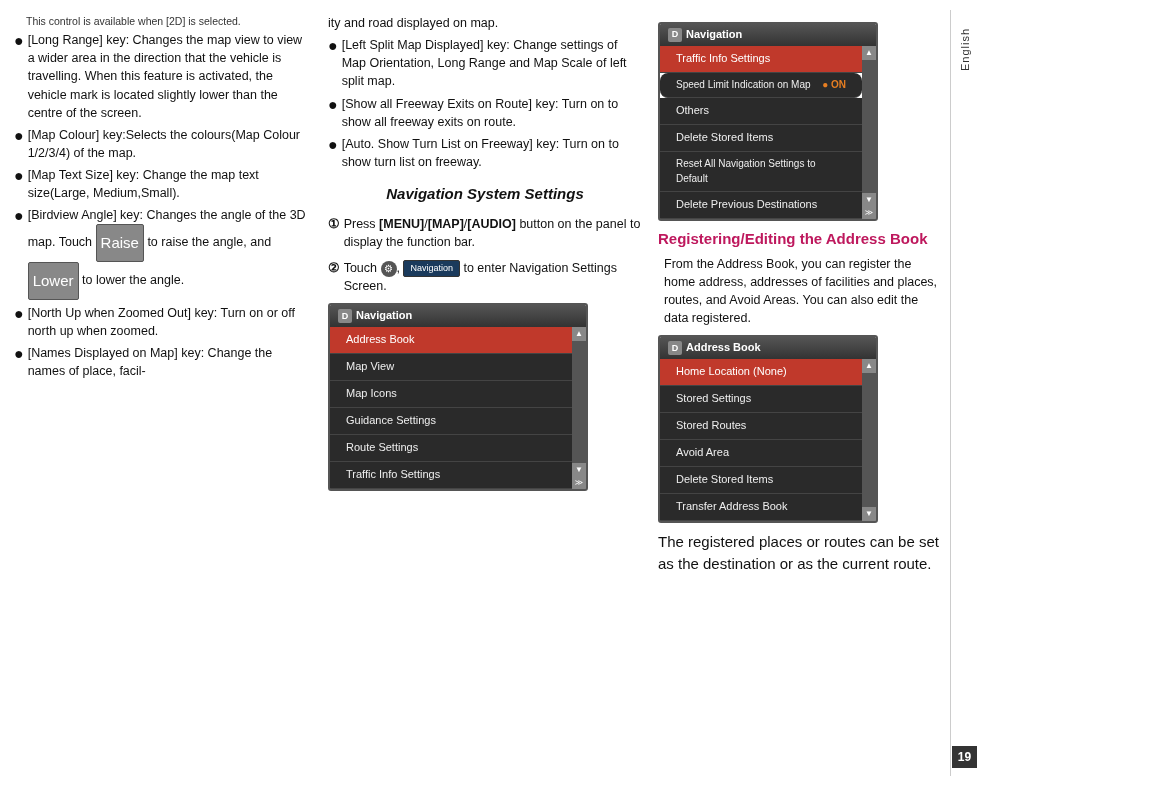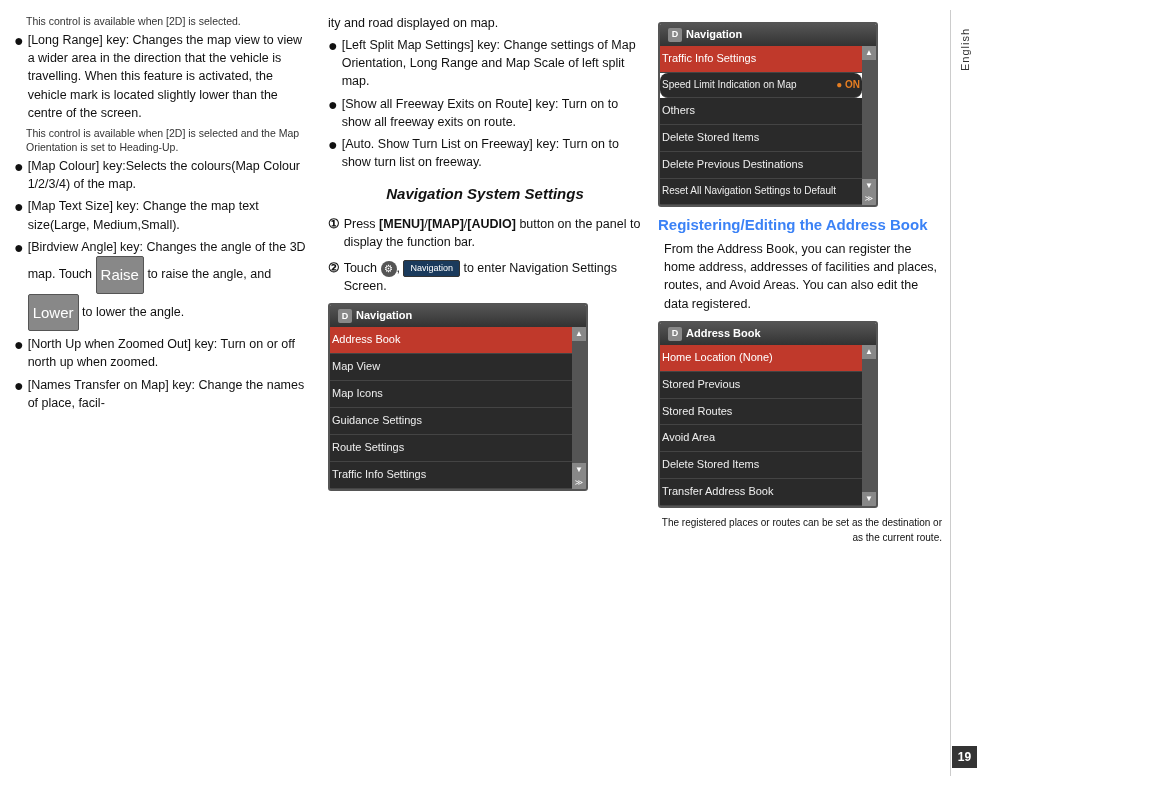--- a/index.html
+++ b/index.html
@@ -175,21 +175,21 @@
       border-radius: 2px;
       display: inline-flex;
       align-items: center;
       justify-content: center;
       font-size: 9px;
       color: #fff;
       margin-right: 4px;
     }
 
     .nav-menu-item {
-      padding: 5px 2px;
+      padding: 5px 16px;
       font-size: 11px;
       color: #eee;
       border-bottom: 1px solid #444;
       display: flex;
       align-items: center;
       justify-content: space-between;
       background: #2a2a2a;
     }
 
     .nav-menu-item.selected {
@@ -231,21 +231,21 @@
     }
 
     .nav-menu-list {
       flex: 1;
     }
 
     
     .section-heading-left {
       font-size: 15px;
       font-weight: bold;
-      color: #3b82f6;
+      color: #be185d;
       margin-bottom: 6px;
       line-height: 1.3;
     }
 
     
     .btn-inline {
       display: inline-block;
       background: #888;
       color: #fff;
       font-size: 15px;
@@ -289,23 +289,20 @@
 
     <div class="small-note">
       <span>This control is available when [2D] is selected.</span>
     </div>
 
     <div class="bullet-item">
       <span class="bullet">●</span>
       <span class="bullet-text">[Long Range] key: Changes the map view to view a wider area in the direction that the vehicle is travelling. When this feature is activated, the vehicle mark is located slightly lower than the centre of the screen.</span>
     </div>
 
-    <div class="small-note">
-      <span>This control is available when [2D] is selected and the Map Orientation is set to Heading-Up.</span>
-    </div>
 
     <div class="bullet-item">
       <span class="bullet">●</span>
       <span class="bullet-text">[Map Colour] key:Selects the colours(Map Colour 1/2/3/4) of the map.</span>
     </div>
 
     <div class="bullet-item">
       <span class="bullet">●</span>
       <span class="bullet-text">[Map Text Size] key: Change the map text size(Large, Medium,Small).</span>
     </div>
@@ -322,34 +319,34 @@
     </div>
 
 
     <div class="bullet-item">
       <span class="bullet">●</span>
       <span class="bullet-text">[North Up when Zoomed Out] key: Turn on or off north up when zoomed.</span>
     </div>
 
     <div class="bullet-item">
       <span class="bullet">●</span>
-      <span class="bullet-text">[Names Transfer on Map] key: Change  the names of place, facil-</span>
+      <span class="bullet-text">[Names Displayed on Map] key: Change  the names of place, facil-</span>
     </div>
 
   </div>
 
   <div class="mid-col">
 
     <div style="margin-bottom:4px;">
       <span>ity and road displayed on map.</span>
     </div>
 
     <div class="bullet-item">
       <span class="bullet">●</span>
-      <span class="bullet-text">[Left Split Map Settings] key: Change settings of Map Orientation, Long Range and Map Scale of left split map.</span>
+      <span class="bullet-text">[Left Split Map Displayed] key: Change settings of Map Orientation, Long Range and Map Scale of left split map.</span>
     </div>
 
     <div class="bullet-item">
       <span class="bullet">●</span>
       <span class="bullet-text">[Show all Freeway Exits on Route] key: Turn on to show all freeway exits on route.</span>
     </div>
 
     <div class="bullet-item">
       <span class="bullet">●</span>
       <span class="bullet-text">[Auto. Show Turn List on Freeway] key: Turn on to show turn list on freeway.</span>
@@ -409,22 +406,22 @@
           <span class="nav-title-icon">D</span>
           <span>Navigation</span>
         </div>
       </div>
       <div class="nav-screen-inner">
         <div class="nav-menu-list">
           <div class="nav-menu-item selected">Traffic Info Settings</div>
           <div class="nav-menu-item" style="font-size:10px;border-radius:8px;">Speed Limit Indication on Map <span style="color:#e67e22;font-weight:bold;text-align:center;">● ON</span></div>
           <div class="nav-menu-item">Others</div>
           <div class="nav-menu-item">Delete Stored Items</div>
+          <div class="nav-menu-item" style="font-size:10px;">Reset All Navigation Settings to Default</div>
           <div class="nav-menu-item">Delete Previous Destinations</div>
-          <div class="nav-menu-item" style="font-size:10px;">Reset All Navigation Settings to Default</div>
         </div>
         <div class="nav-scrollbar">
           <div class="nav-scroll-up">▲</div>
           <div style="flex:1;background:#555;"></div>
           <div class="nav-scroll-down">▼</div>
           <div style="height:12px;background:#888;display:flex;align-items:center;justify-content:center;font-size:8px;color:#fff;">≫</div>
         </div>
       </div>
     </div>
 
@@ -439,35 +436,35 @@
     <div class="nav-screen-small">
       <div class="nav-title-bar">
         <div style="display:flex;align-items:center;">
           <span class="nav-title-icon">D</span>
           <span>Address Book</span>
         </div>
       </div>
       <div class="nav-screen-inner">
         <div class="nav-menu-list">
           <div class="nav-menu-item selected">Home Location (None)</div>
-          <div class="nav-menu-item">Stored Previous</div>
+          <div class="nav-menu-item">Stored Settings</div>
           <div class="nav-menu-item">Stored Routes</div>
           <div class="nav-menu-item">Avoid Area</div>
           <div class="nav-menu-item">Delete Stored Items</div>
           <div class="nav-menu-item">Transfer Address Book</div>
         </div>
         <div class="nav-scrollbar">
           <div class="nav-scroll-up">▲</div>
           <div style="flex:1;background:#555;"></div>
           <div class="nav-scroll-down">▼</div>
         </div>
       </div>
     </div>
 
-    <div style="margin-top:4px;font-size:10px;line-height:1.45;text-align:right;">
+    <div style="margin-top:4px;font-size:15px;line-height:1.45;">
       <span>The registered places or routes can be set as the destination or as the current route.</span>
     </div>
 
   </div>
 
   <div class="right-sidebar">
     <div class="english-label">English</div>
     <div class="page-number-box">19</div>
   </div>
 </div>

